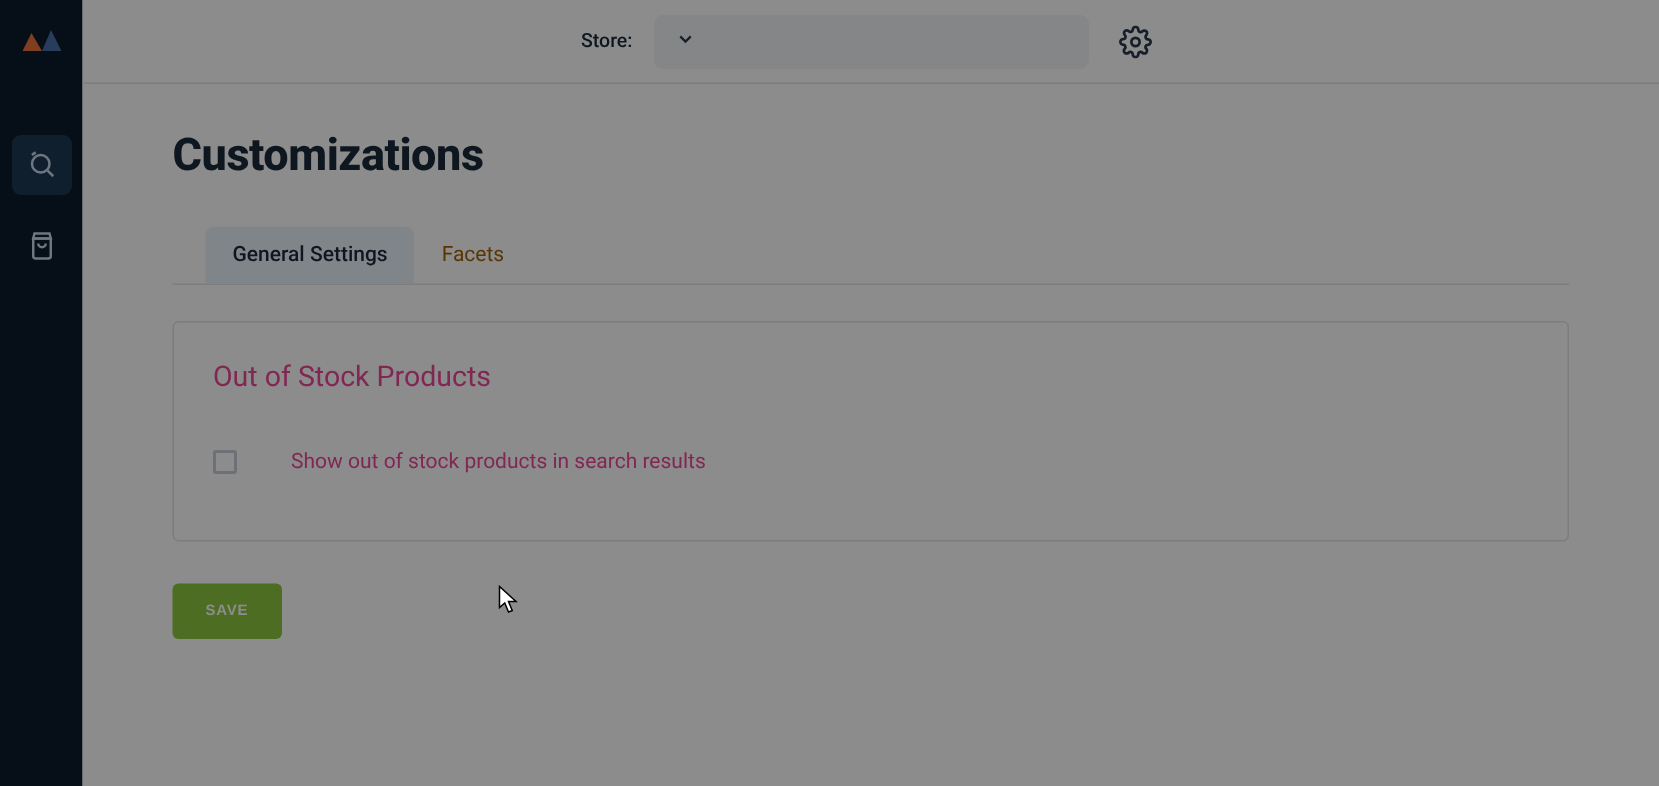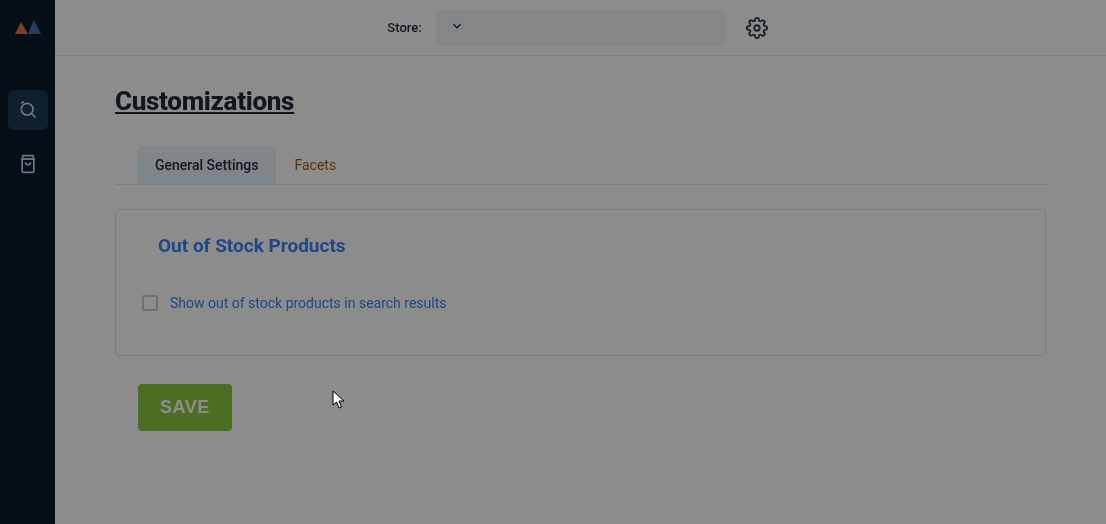--- a/index.html
+++ b/index.html
@@ -92,25 +92,24 @@
     justify-content: center;
     cursor: pointer;
     color: #2a3b4d;
   }
 
   
   .content {
     padding: 30px 60px;
   }
   .page-title {
-    font-size: 26px;
+    font-size: 30px;
     font-weight: 800;
     color: #1a2a3a;
     letter-spacing: -0.3px;
-    text-decoration: underline;
   }
 
   .tabs {
     margin-top: 30px;
     display: flex;
     border-bottom: 1px solid #e0e4e8;
     gap: 0;
     padding-left: 22px;
     text-align: center;
   }
@@ -128,55 +127,54 @@
   }
 
   .panel {
     margin-top: 24px;
     border: 1px solid #e0e4e8;
     border-radius: 4px;
     padding: 24px 26px 44px;
   }
   .panel-title {
     font-size: 19px;
-    font-weight: 700;
-    color: #3b82f6;
-    margin-left: 16px;
+    font-weight: 400;
+    color: #ec4899;
   }
   .checkbox-row {
     margin-top: 38px;
     display: flex;
     align-items: center;
     gap: 12px;
   }
   .checkbox {
     width: 16px;
     height: 16px;
     border: 2px solid #c4ced9;
     border-radius: 2px;
     background: #fff;
     cursor: pointer;
   }
   .checkbox-label {
     font-size: 14px;
-    color: #3b82f6;
+    color: #ec4899;
+    margin-left: 24px;
   }
 
   .save-btn {
     margin-top: 28px;
     background: #8cc63f;
     color: #ffffff;
     font-weight: 700;
-    font-size: 18px;
+    font-size: 10px;
     letter-spacing: 0.5px;
     border: none;
     border-radius: 4px;
     padding: 13px 22px;
     cursor: pointer;
-    margin-left: 23px;
   }
 
   
   .cursor {
     position: absolute;
     left: 332px;
     top: 390px;
     z-index: 200;
     pointer-events: none;
   }

